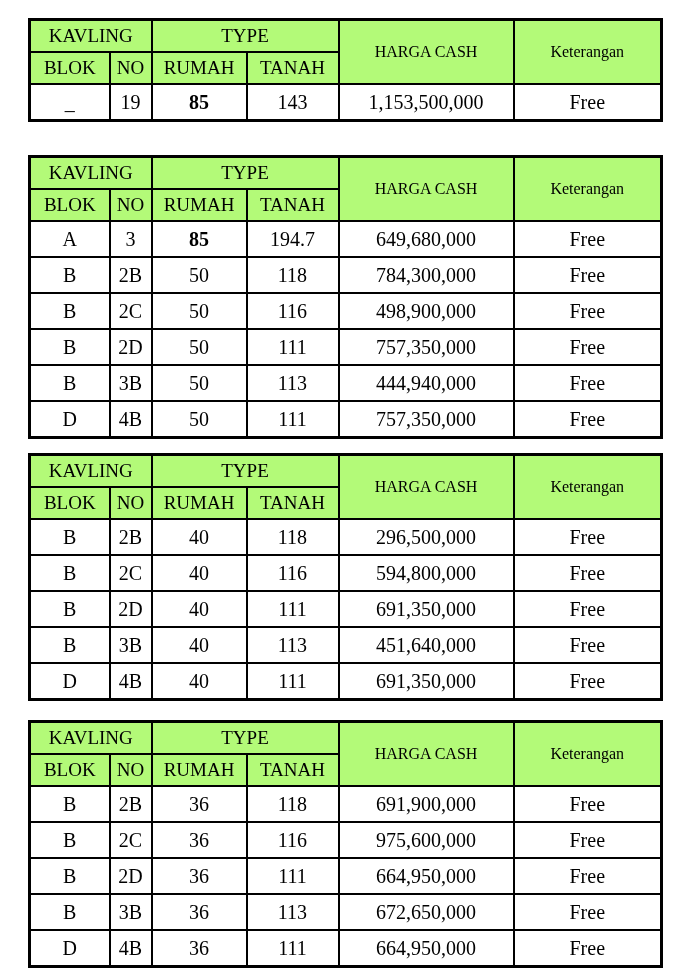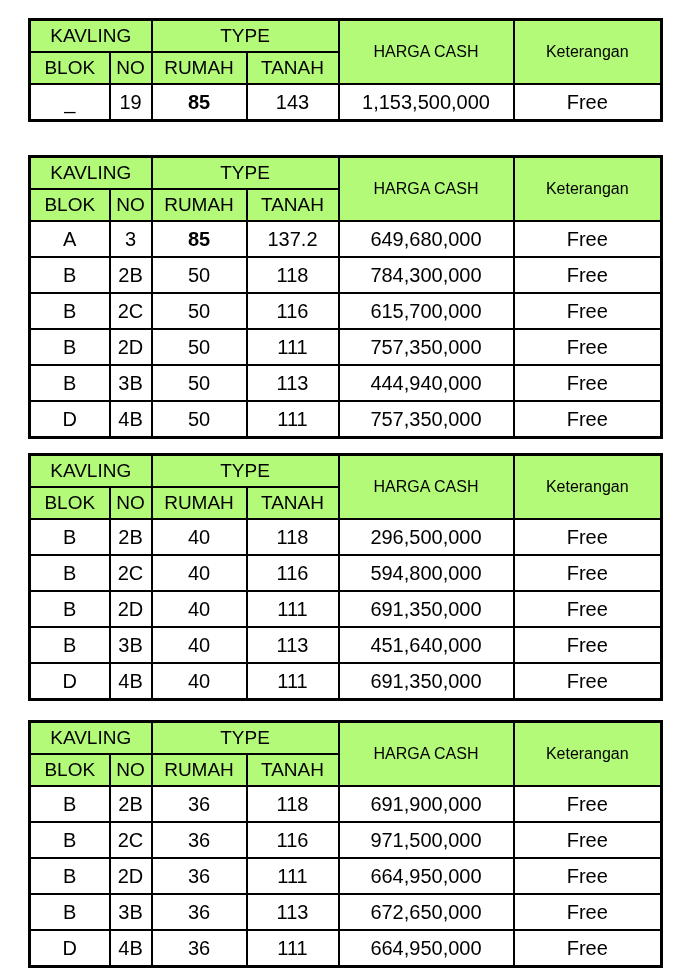--- a/index.html
+++ b/index.html
@@ -28,20 +28,21 @@
     left: 28px;
     width: 632px;
   }
 
   table.price-table {
     border-collapse: collapse;
     table-layout: fixed;
     width: 632px;
     border: 3px solid #000000;
     background: #ffffff;
+    font-family: Liberation Serif, serif;
   }
 
   table.price-table th,
   table.price-table td {
     border: 2px solid #000000;
     text-align: center;
     vertical-align: middle;
     padding: 0;
     font-weight: normal;
     line-height: 1.05;
@@ -140,38 +141,38 @@
             <th>NO</th>
             <th>RUMAH</th>
             <th>TANAH</th>
           </tr>
         </thead>
         <tbody>
           <tr>
             <td>A</td>
             <td>3</td>
             <td class="bold">85</td>
-            <td>137.2</td>
+            <td>194.7</td>
             <td>649,680,000</td>
             <td>Free</td>
           </tr>
           <tr>
             <td>B</td>
             <td>2B</td>
             <td>50</td>
             <td>118</td>
             <td>784,300,000</td>
             <td>Free</td>
           </tr>
           <tr>
             <td>B</td>
             <td>2C</td>
             <td>50</td>
             <td>116</td>
-            <td>615,700,000</td>
+            <td>498,900,000</td>
             <td>Free</td>
           </tr>
           <tr>
             <td>B</td>
             <td>2D</td>
             <td>50</td>
             <td>111</td>
             <td>757,350,000</td>
             <td>Free</td>
           </tr>
@@ -293,21 +294,21 @@
             <td>36</td>
             <td>118</td>
             <td>691,900,000</td>
             <td>Free</td>
           </tr>
           <tr>
             <td>B</td>
             <td>2C</td>
             <td>36</td>
             <td>116</td>
-            <td>971,500,000</td>
+            <td>975,600,000</td>
             <td>Free</td>
           </tr>
           <tr>
             <td>B</td>
             <td>2D</td>
             <td>36</td>
             <td>111</td>
             <td>664,950,000</td>
             <td>Free</td>
           </tr>

